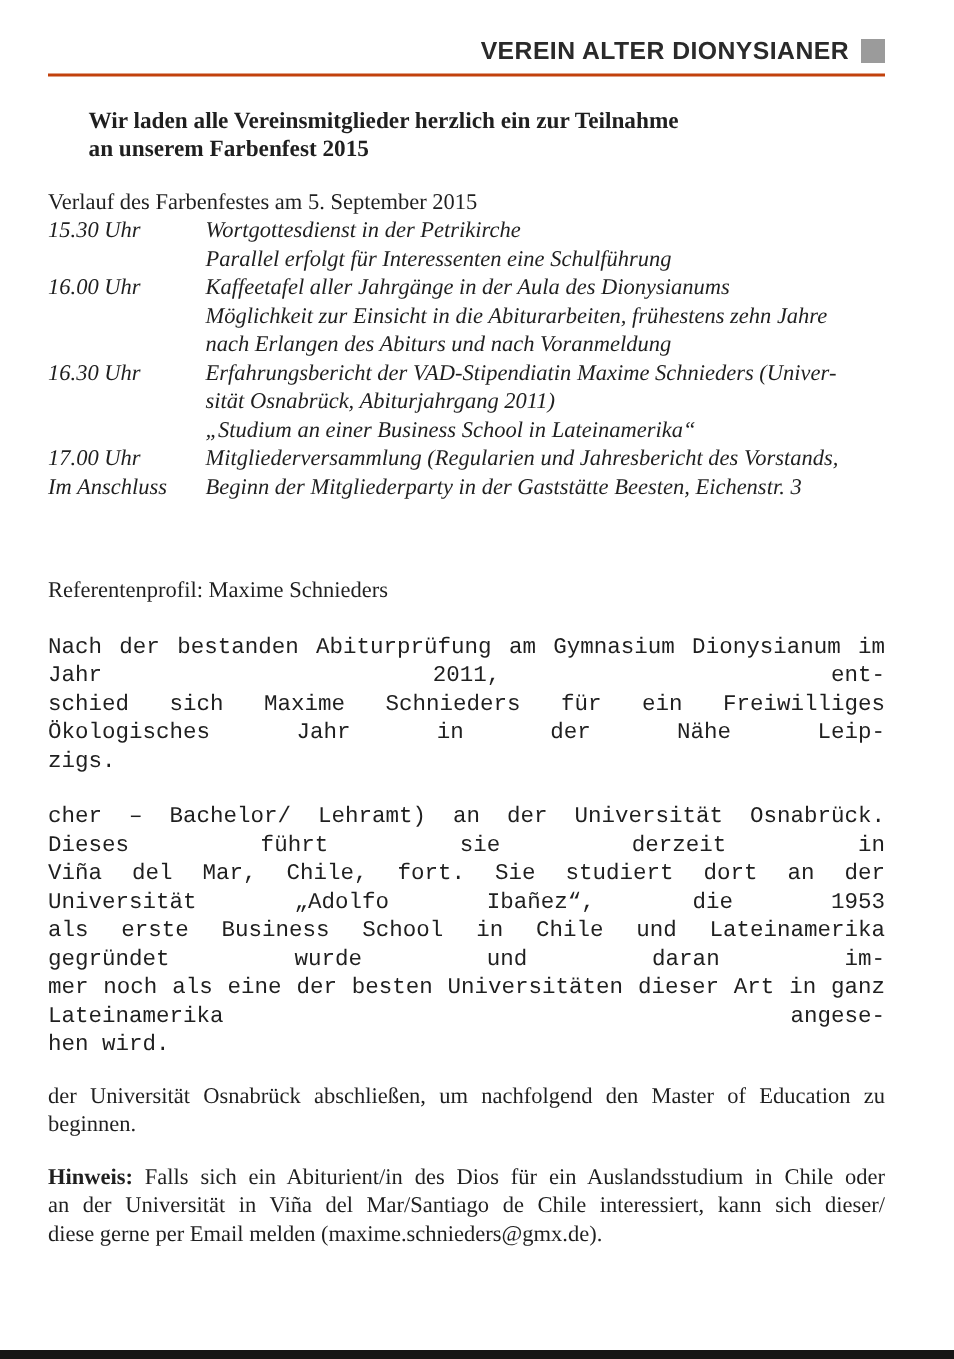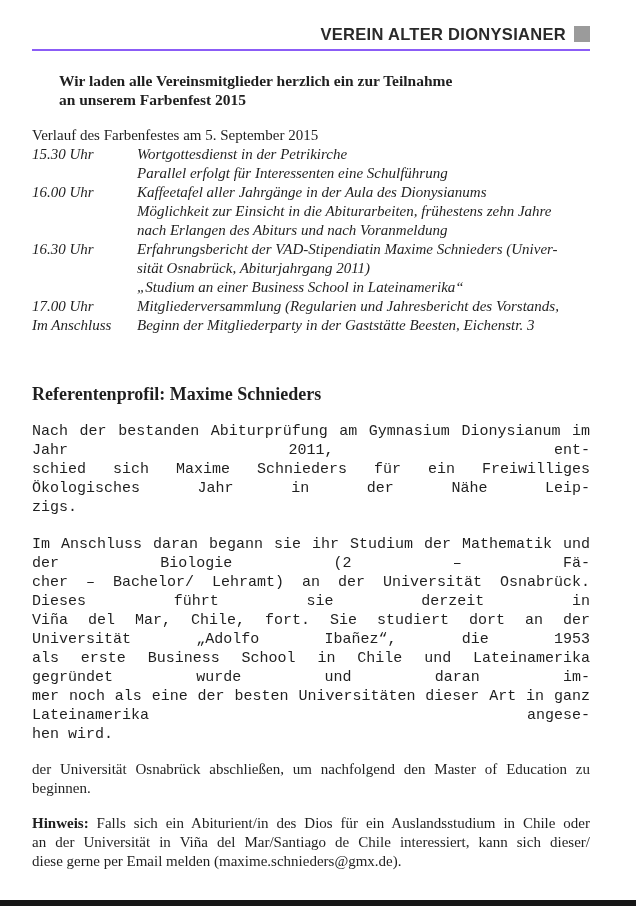--- a/index.html
+++ b/index.html
@@ -12,21 +12,21 @@
     font-size: 15px;
     line-height: 19px;
     color: #1f1f1f;
   }
   .inner { margin-left: 32px; width: 558px; }
 
   
   .header {
     padding-top: 26px;
     padding-bottom: 7px;
-    border-bottom: 2px solid #8b5cf6;
+    border-bottom: 2px solid #c2410c;
     display: flex;
     justify-content: flex-end;
     align-items: center;
   }
   .header-title {
     font-family: "Liberation Sans", sans-serif;
     font-weight: bold;
     font-size: 16.5px;
     line-height: 16px;
     letter-spacing: 0.3px;
@@ -43,21 +43,21 @@
   .intro { margin-top: 20px; font-weight: bold; font-size: 15.5px; margin-left: 27px; }
   .verlauf { margin-top: 17px; }
 
   
   .sched-row { margin-top: 0; display: flex; font-style: italic; }
   .sched-time { width: 105px; flex: 0 0 105px; }
   .sched-desc { flex: 1 1 auto; }
   .sched-desc .pline { white-space: nowrap; }
 
   
-  .section-heading { margin-top: 50px; font-weight: bold; font-size: 18px; }
+  .section-heading { margin-top: 50px; font-weight: normal; font-size: 15px; }
   .para { margin-top: 18px; font-family: Liberation Mono, monospace; }
   .para-tight { margin-top: 16px; }
   .pline { min-height: 19px; }
   .just { text-align: justify; text-align-last: justify; }
   .last { text-align: left; }
   .b { font-weight: bold; }
 
   
   .footer-bar {
     position: absolute;
@@ -125,21 +125,20 @@
 
   <div class="section-heading pline">Referentenprofil: Maxime Schnieders</div>
 
   <div class="para">
     <div class="pline just">Nach der bestanden Abiturprüfung am Gymnasium Dionysianum im Jahr 2011, ent-</div>
     <div class="pline just">schied sich Maxime Schnieders für ein Freiwilliges Ökologisches Jahr in der Nähe Leip-</div>
     <div class="pline last">zigs.</div>
   </div>
 
   <div class="para">
-    <div class="pline just">Im Anschluss daran begann sie ihr Studium der Mathematik und der Biologie (2 – Fä-</div>
     <div class="pline just">cher – Bachelor/ Lehramt) an der Universität Osnabrück. Dieses führt sie derzeit in</div>
     <div class="pline just">Viña del Mar, Chile, fort. Sie studiert dort an der Universität „Adolfo Ibañez“, die 1953</div>
     <div class="pline just">als erste Business School in Chile und Lateinamerika gegründet wurde und daran im-</div>
     <div class="pline just">mer noch als eine der besten Universitäten dieser Art in ganz Lateinamerika angese-</div>
     <div class="pline last">hen wird.</div>
   </div>
 
   <div class="para-tight">
     <div class="pline just">der Universität Osnabrück abschließen, um nachfolgend den Master of Education zu</div>
     <div class="pline last">beginnen.</div>

